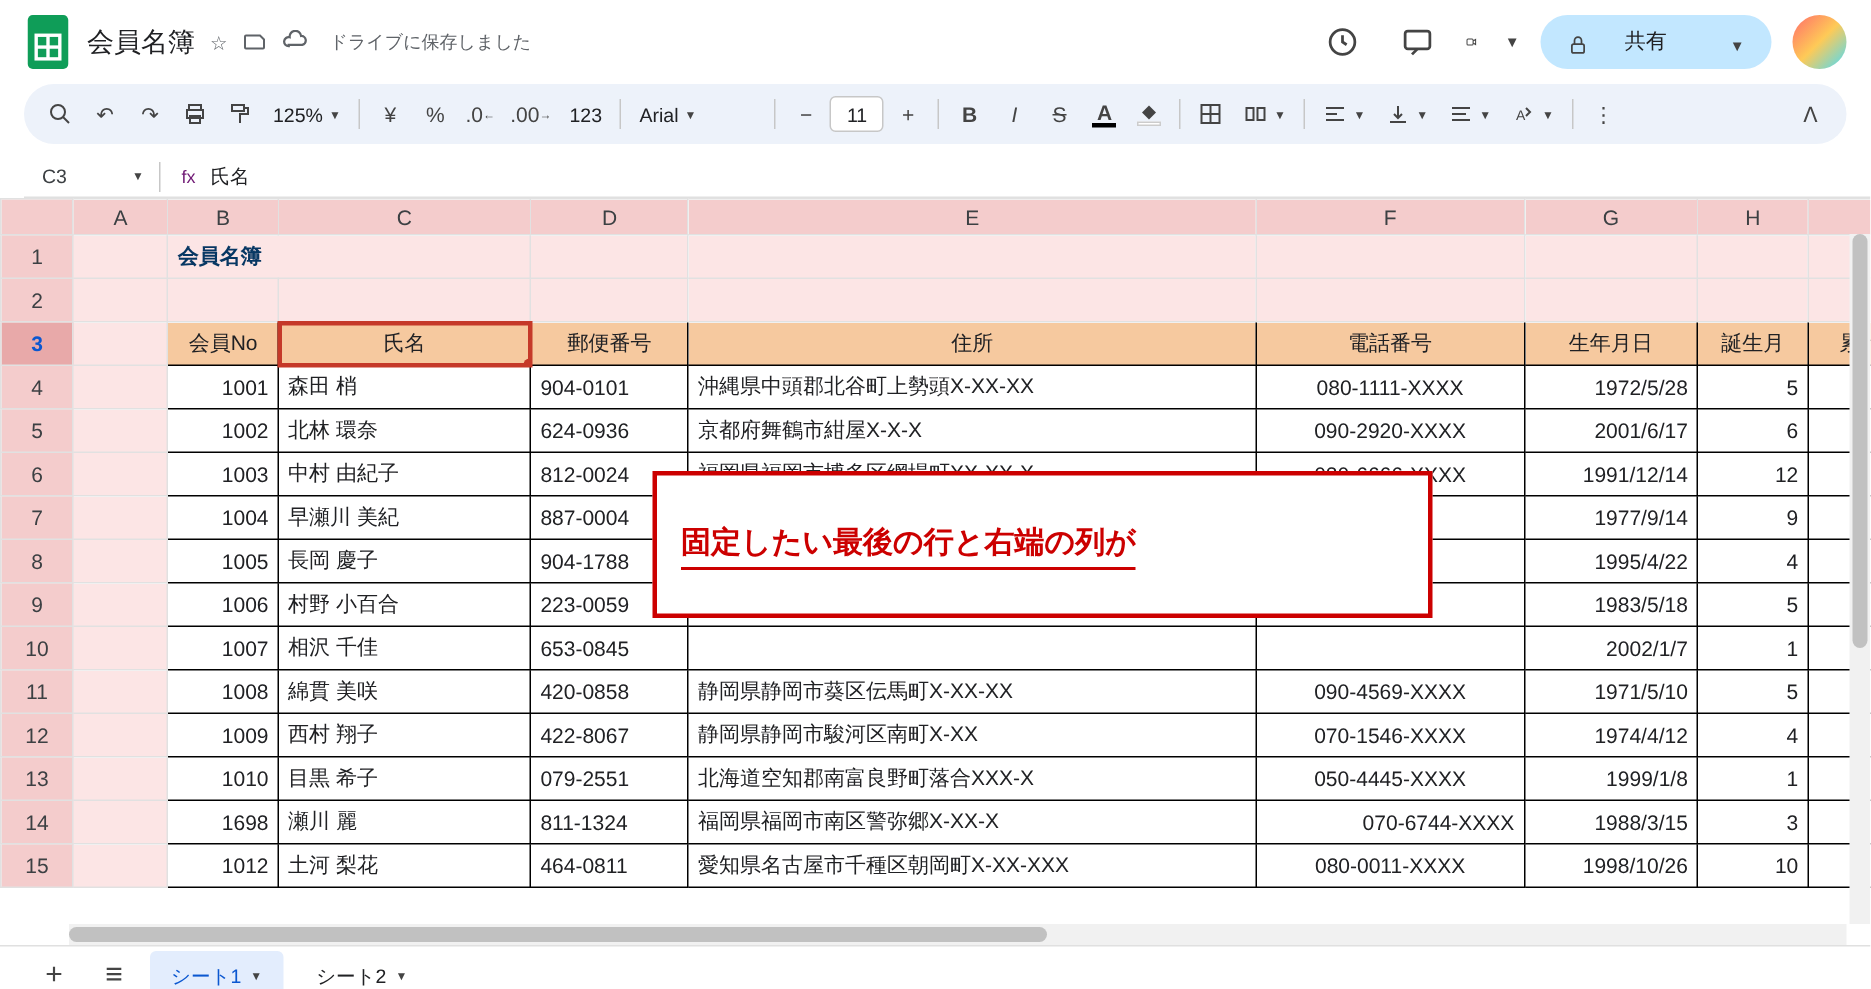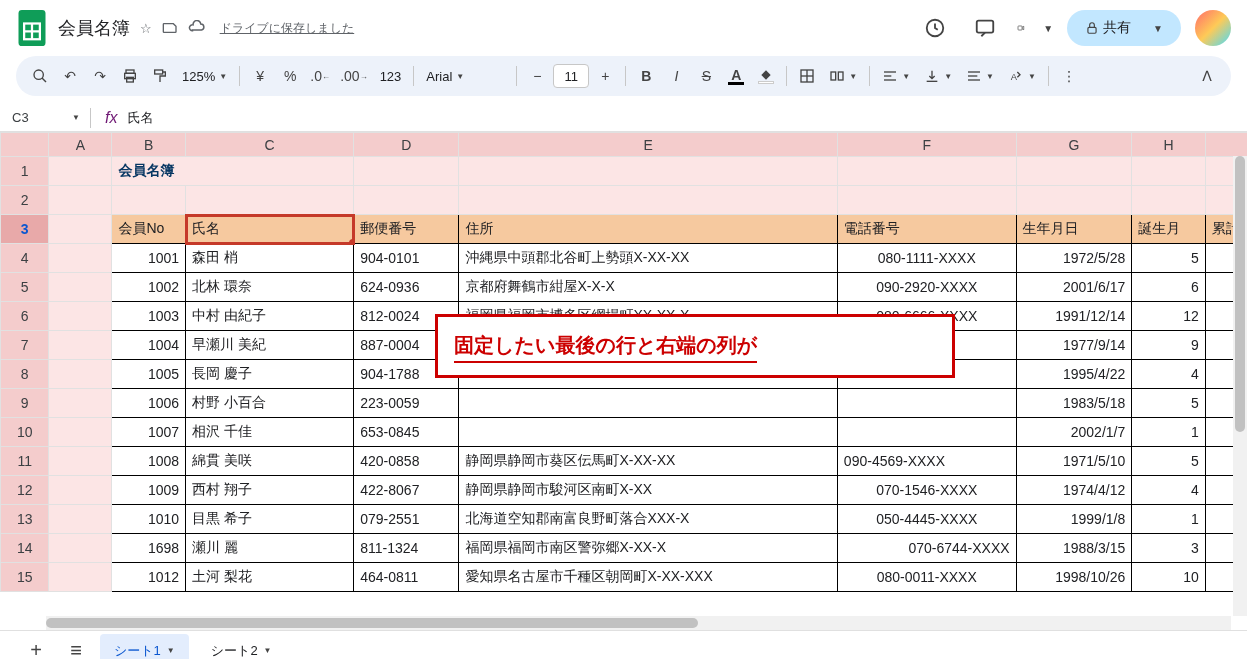--- a/index.html
+++ b/index.html
@@ -6,69 +6,69 @@
 body { font-family: Arial, "Hiragino Sans", "Meiryo", sans-serif; background: #fff; font-size: 13px; color: #202124; overflow: hidden; }
 
 
 .header { display: flex; align-items: center; padding: 8px 16px 0 16px; gap: 10px; }
 .sheets-logo { width: 32px; height: 40px; display: flex; align-items: center; justify-content: center; }
 .sheets-logo svg { width: 28px; height: 36px; }
 .title-area { flex: 1; }
 .title-row { display: flex; align-items: center; gap: 10px; }
 .doc-title { font-size: 18px; color: #202124; }
 .title-icon { color: #5f6368; cursor: pointer; }
-.save-status { font-size: 12px; color: #5f6368; margin-left: 4px; text-decoration: underline; }
+.save-status { font-size: 12px; color: #5f6368; margin-left: 4px; }
 .menu-bar { display: flex; gap: 4px; padding-top: 2px; }
 .menu-item { padding: 4px 7px; font-size: 14px; color: #202124; border-radius: 4px; cursor: pointer; }
 .header-right { display: flex; align-items: center; gap: 14px; }
 .header-icon-btn { width: 36px; height: 36px; display: flex; align-items: center; justify-content: center; border-radius: 50%; cursor: pointer; color: #444; }
-.share-btn { display: flex; align-items: center; gap: 4px; background: #c2e7ff; padding: 9px 18px; border-radius: 40px; cursor: pointer; font-size: 14px; font-weight: 500; }
+.share-btn { display: flex; align-items: flex-end; gap: 24px; background: #c2e7ff; padding: 9px 18px; border-radius: 40px; cursor: pointer; font-size: 14px; font-weight: 500; }
 .avatar { width: 36px; height: 36px; border-radius: 50%; background: linear-gradient(135deg, #ff6b6b, #feca57, #48dbfb); }
 
 
 .toolbar-wrap { padding: 8px 16px; }
 .toolbar { display: flex; align-items: center; gap: 2px; background: #edf2fa; border-radius: 24px; padding: 4px 10px; height: 40px; }
 .tb-btn { min-width: 28px; height: 28px; display: flex; align-items: center; justify-content: center; border-radius: 4px; cursor: pointer; color: #444; font-size: 14px; padding: 0 4px; }
 .tb-sep { width: 1px; height: 20px; background: #c7c7c7; margin: 0 4px; }
 .tb-dropdown { display: flex; align-items: center; gap: 4px; padding: 0 6px; cursor: pointer; border-radius: 4px; height: 28px; }
 .drop-arrow { font-size: 8px; color: #444; }
 .font-size-box { border: 1px solid #c7c7c7; border-radius: 4px; width: 36px; height: 24px; display: flex; align-items: center; justify-content: center; font-size: 13px; background: #fff; }
 .collapse-btn { margin-left: auto; }
 .text-color-ind { display: flex; flex-direction: column; align-items: center; }
 .text-color-ind .letter { font-size: 14px; font-weight: bold; line-height: 1; }
 .text-color-ind .bar { width: 16px; height: 3px; background: #000; }
 
 
-.formula-row { display: flex; align-items: center; border-bottom: 1px solid #e0e0e0; padding: 0 0 0 6px; height: 28px; }
+.formula-row { display: flex; align-items: center; border-bottom: 1px solid #e0e0e0; padding: 0 0 0 6px; height: 28px; margin-left: 16px; }
 .name-box { width: 80px; display: flex; align-items: center; justify-content: space-between; padding: 0 6px; font-size: 13px; color: #3c4043; }
 .name-box .drop-arrow { font-size: 8px; }
-.fx-label { font-style: italic; color: #701a75; margin: 0 10px; font-size: 16px; }
+.fx-label { color: #701a75; margin: 0 10px; font-size: 12px; }
 .formula-input { flex: 1; font-size: 13px; color: #202124; }
 
 
 .grid-area { position: relative; overflow: hidden; height: 498px; }
 .grid-table { border-collapse: collapse; table-layout: fixed; width: 1290px; }
 .grid-table th, .grid-table td { border: 1px solid #e1e1e1; font-size: 14px; height: 29px; }
 .col-header { background: #f4cccc; text-align: center; font-weight: normal; color: #3c4043; font-size: 12px; position: relative; }
 .row-header { background: #f4cccc; text-align: center; font-weight: normal; color: #3c4043; font-size: 12px; width: 46px; }
 .row-header.selected { background: #e8a9a9; color: #0b57d0; font-weight: bold; }
 .corner { background: #f4cccc; width: 46px; }
 .cell { padding: 0 6px; background: #fce5e5; color: #202124; white-space: nowrap; overflow: hidden; }
 .cell.data-border { border: 1px solid #000; background: #fff; }
-.cell.header-peach { background: #f6c99f; border: 1px solid #000; }
+.cell.header-peach { background: #f6c99f; border: 1px solid #000; text-align: center; }
 .cell.num { text-align: right; }
 .title-cell { font-size: 20px; font-weight: bold; color: #073763; }
 .col-head-row th { height: 24px; }
 
 
 .selected-cell { outline: 3px solid #c53929; outline-offset: -2px; position: relative; }
 .selected-cell::after { content: ""; position: absolute; right: -4px; bottom: -4px; width: 8px; height: 8px; background: #c53929; border-radius: 50%; }
 
 
-.callout { position: absolute; border: 3px solid #c00; background: #fff; padding: 12px 16px; font-size: 20px; color: #c00; font-weight: bold; line-height: 1.6; }
+.callout { position: absolute; border: 3px solid #c00; background: #fff; padding: 29px 16px; font-size: 20px; color: #c00; font-weight: bold; line-height: 1.6; }
 .callout-line1, .callout-line2 { border-bottom: 2px solid #c00; display: inline-block; }
 
 
 .sheet-tabs { display: flex; align-items: center; border-top: 1px solid #e0e0e0; height: 40px; padding: 0 40px 0 20px; gap: 8px; }
 .tab-btn { width: 32px; height: 32px; display: flex; align-items: center; justify-content: center; cursor: pointer; border-radius: 4px; color: #444; font-size: 20px; }
 .sheet-tab { padding: 8px 14px; font-size: 13px; cursor: pointer; border-radius: 4px 4px 0 0; display: flex; align-items: center; gap: 6px; }
 .sheet-tab.active { background: #e3edfd; color: #0b57d0; font-weight: 500; }
 
 
 .hscroll { position: absolute; bottom: 0; left: 46px; right: 16px; height: 14px; background: #f1f1f1; }
@@ -407,21 +407,21 @@
           <td class="cell data-border num">1</td>
           <td class="cell data-border"></td>
         </tr>
         <tr>
           <th class="row-header">11</th>
           <td class="cell"></td>
           <td class="cell data-border num">1008</td>
           <td class="cell data-border">綿貫 美咲</td>
           <td class="cell data-border">420-0858</td>
           <td class="cell data-border">静岡県静岡市葵区伝馬町X-XX-XX</td>
-          <td class="cell data-border" style="">090-4569-XXXX</td>
+          <td class="cell data-border" style="text-align:center">090-4569-XXXX</td>
           <td class="cell data-border num">1971/5/10</td>
           <td class="cell data-border num">5</td>
           <td class="cell data-border"></td>
         </tr>
         <tr>
           <th class="row-header">12</th>
           <td class="cell"></td>
           <td class="cell data-border num">1009</td>
           <td class="cell data-border">西村 翔子</td>
           <td class="cell data-border">422-8067</td>

